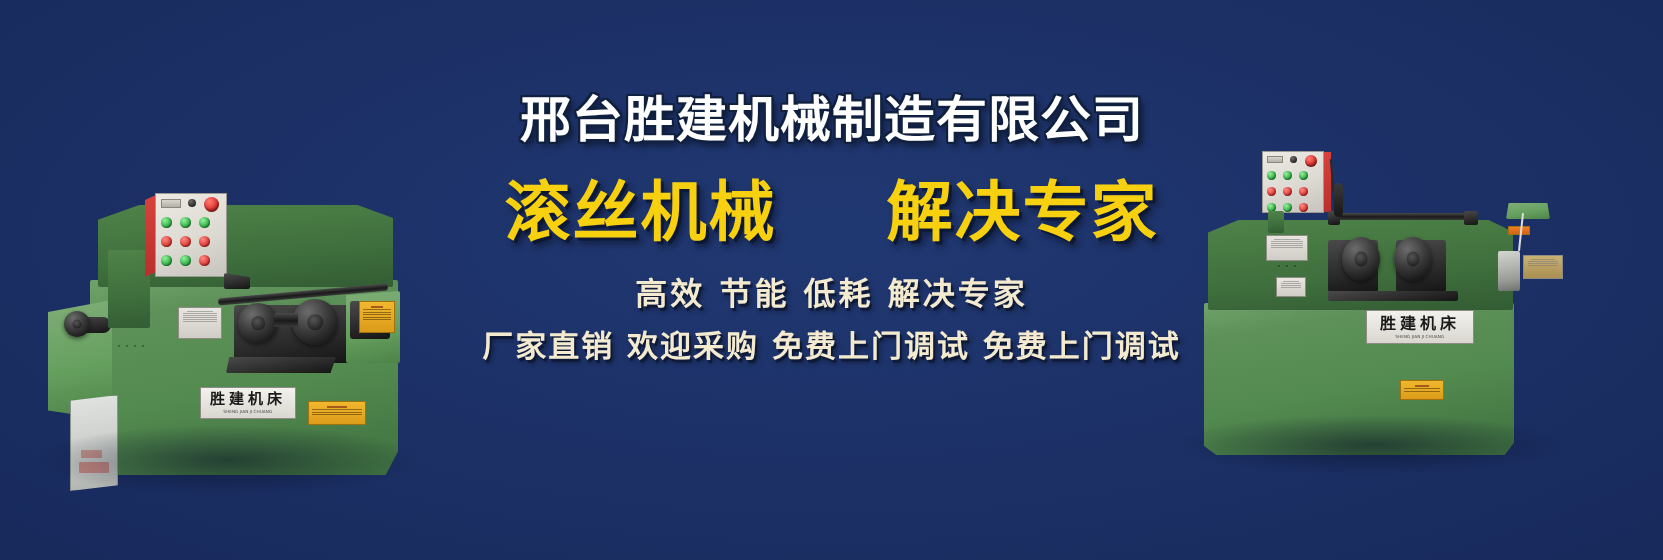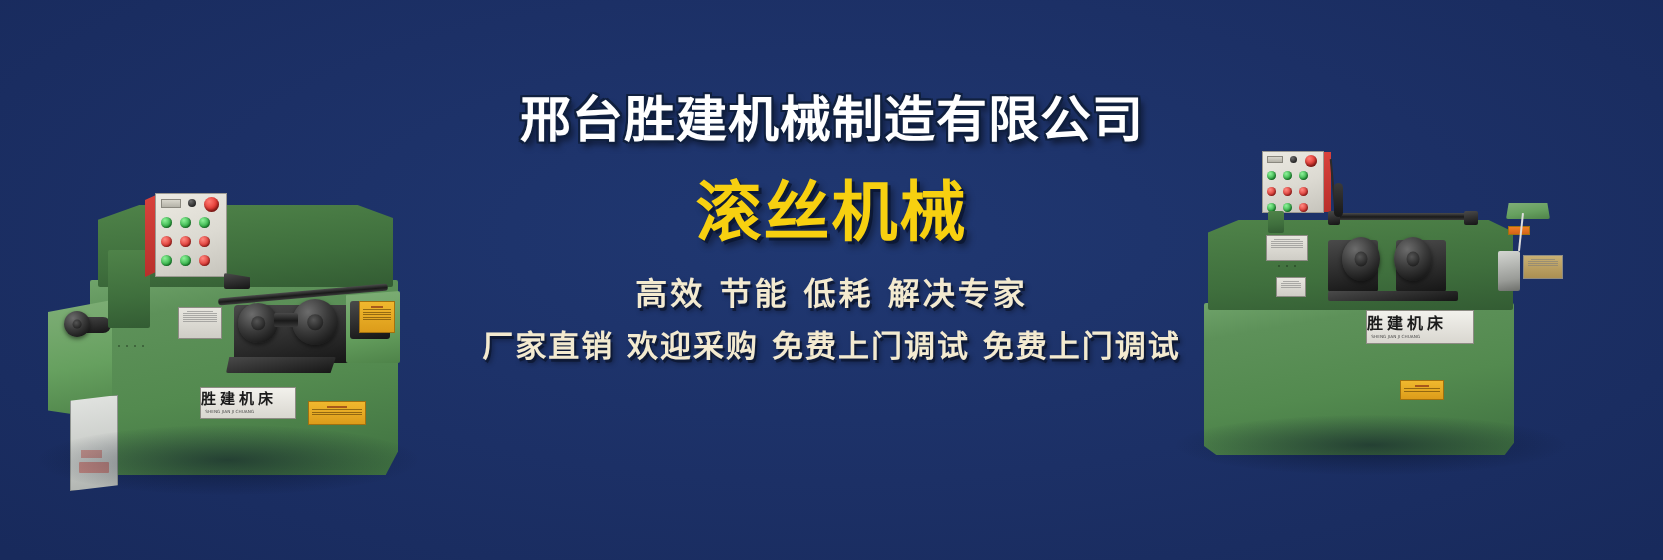--- a/index.html
+++ b/index.html
@@ -157,21 +157,21 @@
     background:linear-gradient(170deg,#4a4a4a,#252525 70%,#151515);
     border-radius:2px;
   }
 
   .nameplate {
     position:absolute;
     background:linear-gradient(180deg,#f2f1ec,#d9d7d0);
     border:1px solid #8d8b84;
     display:flex;
     flex-direction:column;
-    align-items:flex-start;
+    align-items:center;
     justify-content:center;
     overflow:hidden;
   }
   .np-cn {
     font-family:"DejaVu Serif", serif;
     font-weight:bold;
     color:#1b1b1b;
     letter-spacing:4px;
     white-space:nowrap;
   }
@@ -341,20 +341,21 @@
         <i class="bolt"></i>
     </div>
   </div>
 
   <div class="text-block">
 
     <div class="company-name">邢台胜建机械制造有限公司</div>
 
     <div class="headline">
       <span>滚丝机械</span>
+      <span>解决专家</span>
     </div>
 
     <div class="sub-line sub-line-1">高效  节能  低耗  解决专家</div>
 
     <div class="sub-line sub-line-2">厂家直销  欢迎采购  免费上门调试  免费上门调试</div>
   </div>
 
   <div class="machine" style="left:1168px; top:125px; width:410px; height:330px;">
 
     <div class="shadow-ground" style="left:8px; top:290px; width:390px; height:60px;"></div>

